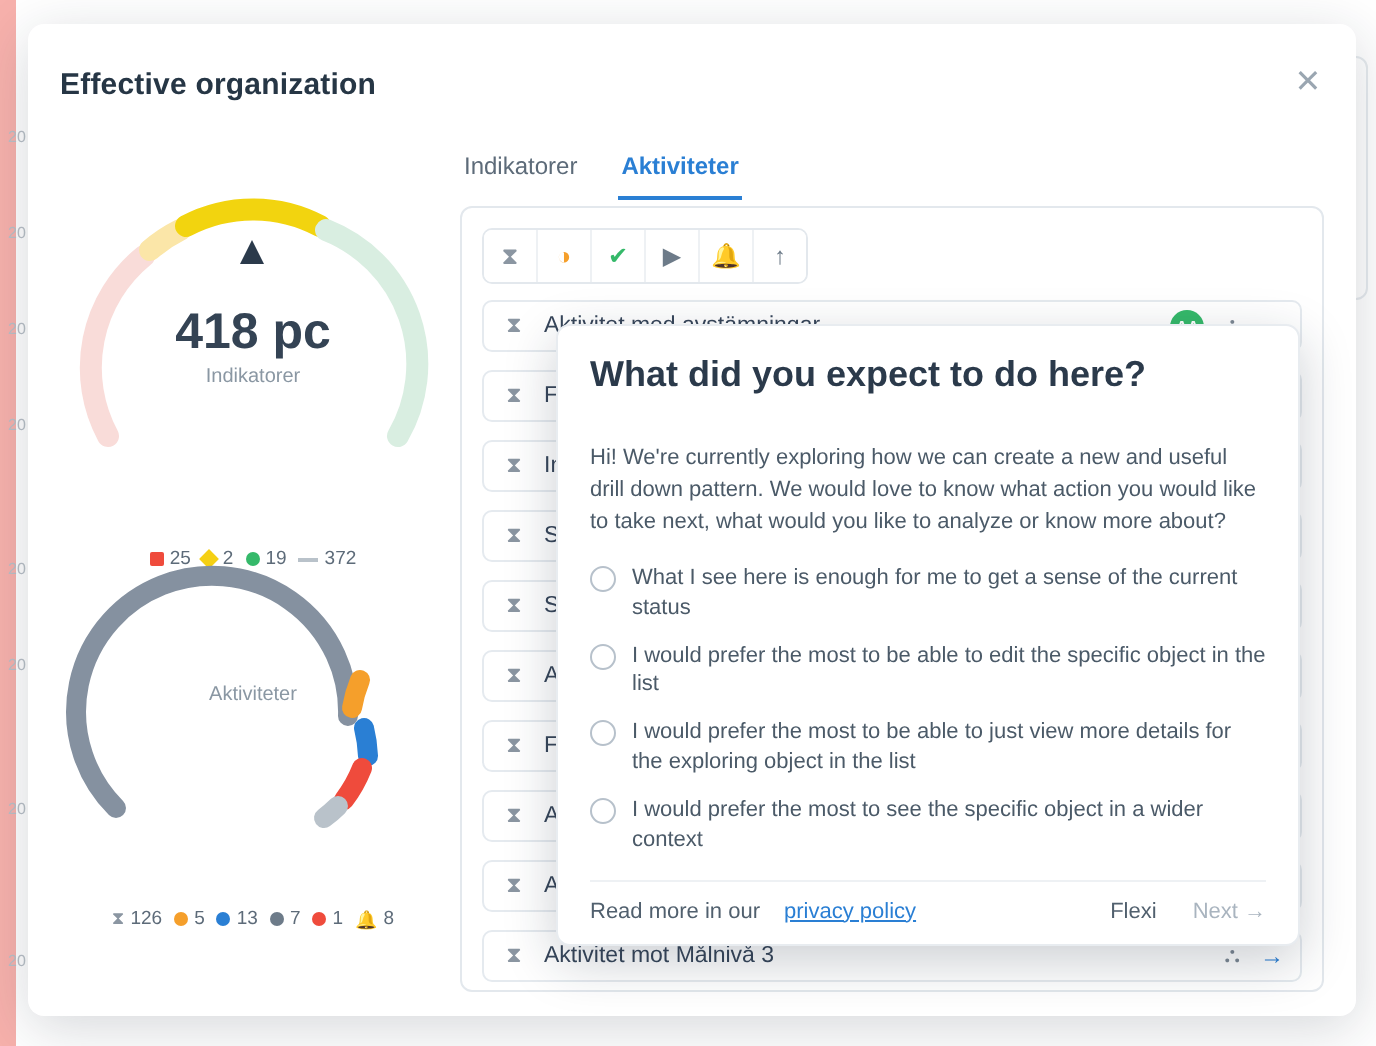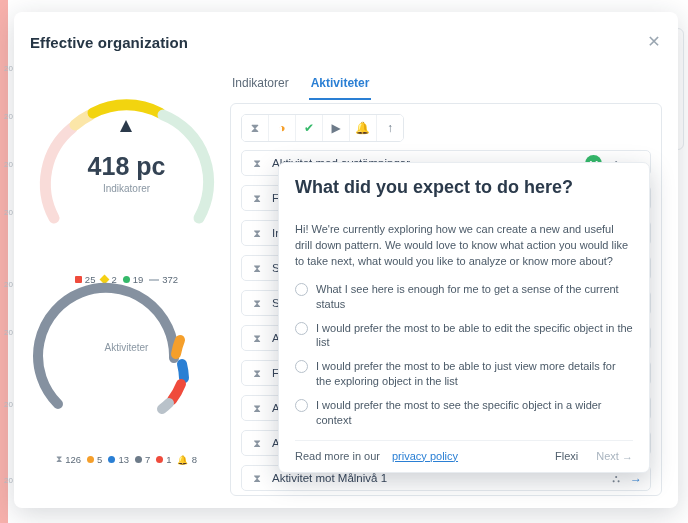--- a/index.html
+++ b/index.html
@@ -445,21 +445,21 @@
             <span class="label">Aktiv</span>
           </div>
 
           <div class="row">
             <span class="ico">⧗</span>
             <span class="label">Aktiv</span>
           </div>
 
           <div class="row">
             <span class="ico">⧗</span>
-            <span class="label">Aktivitet mot Målnivå 1</span>
+            <span class="label">Aktivitet mot Målnivå 3</span>
             <span class="right-ic">
               <span>⛬</span>
               <span class="arrow">→</span>
             </span>
           </div>
 
         </div>
       </div>
     </div>
 

